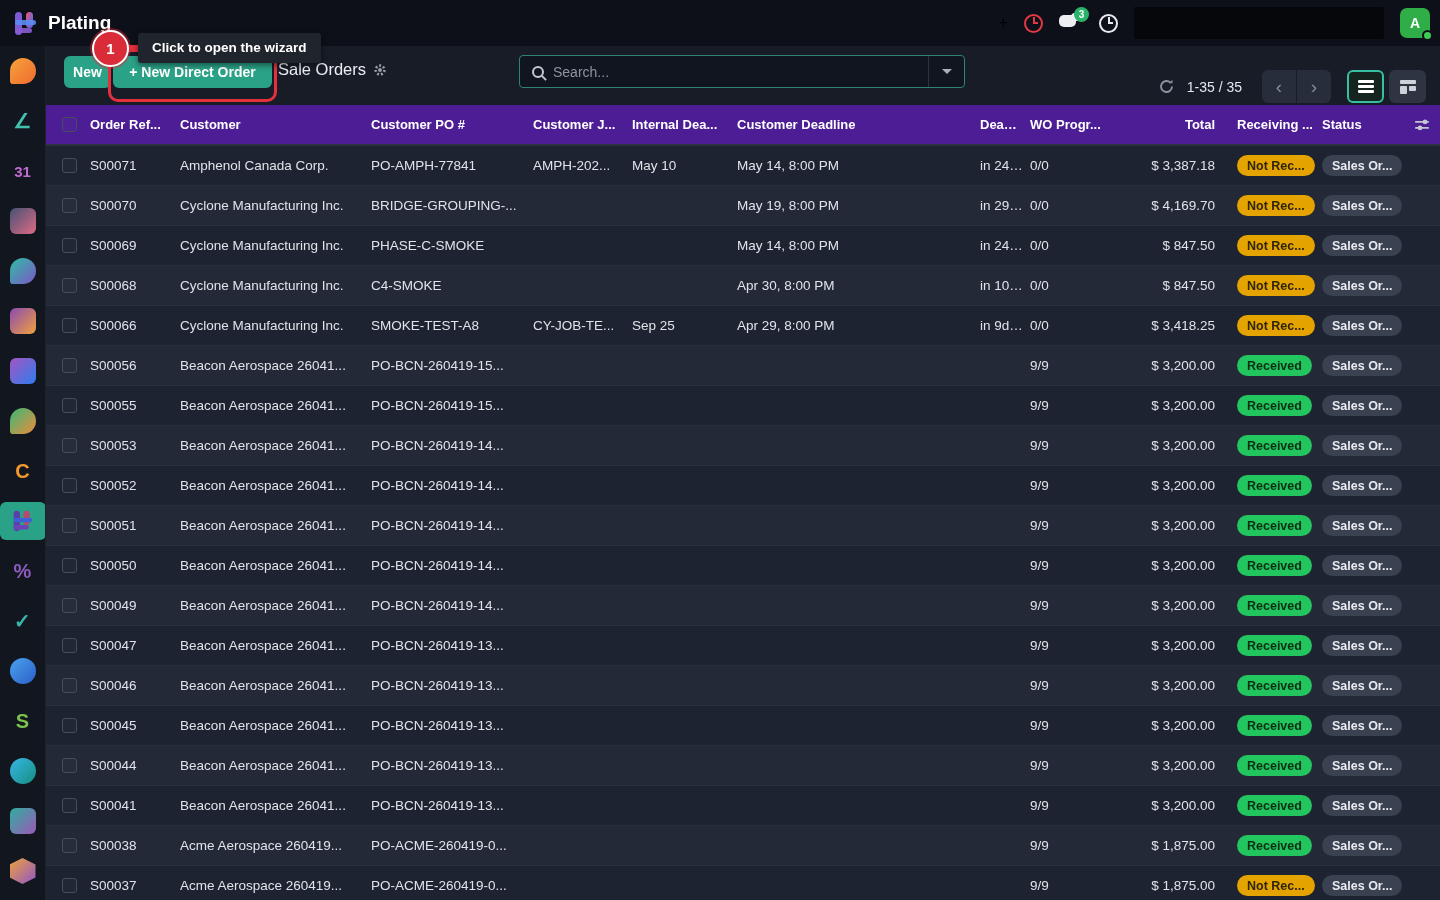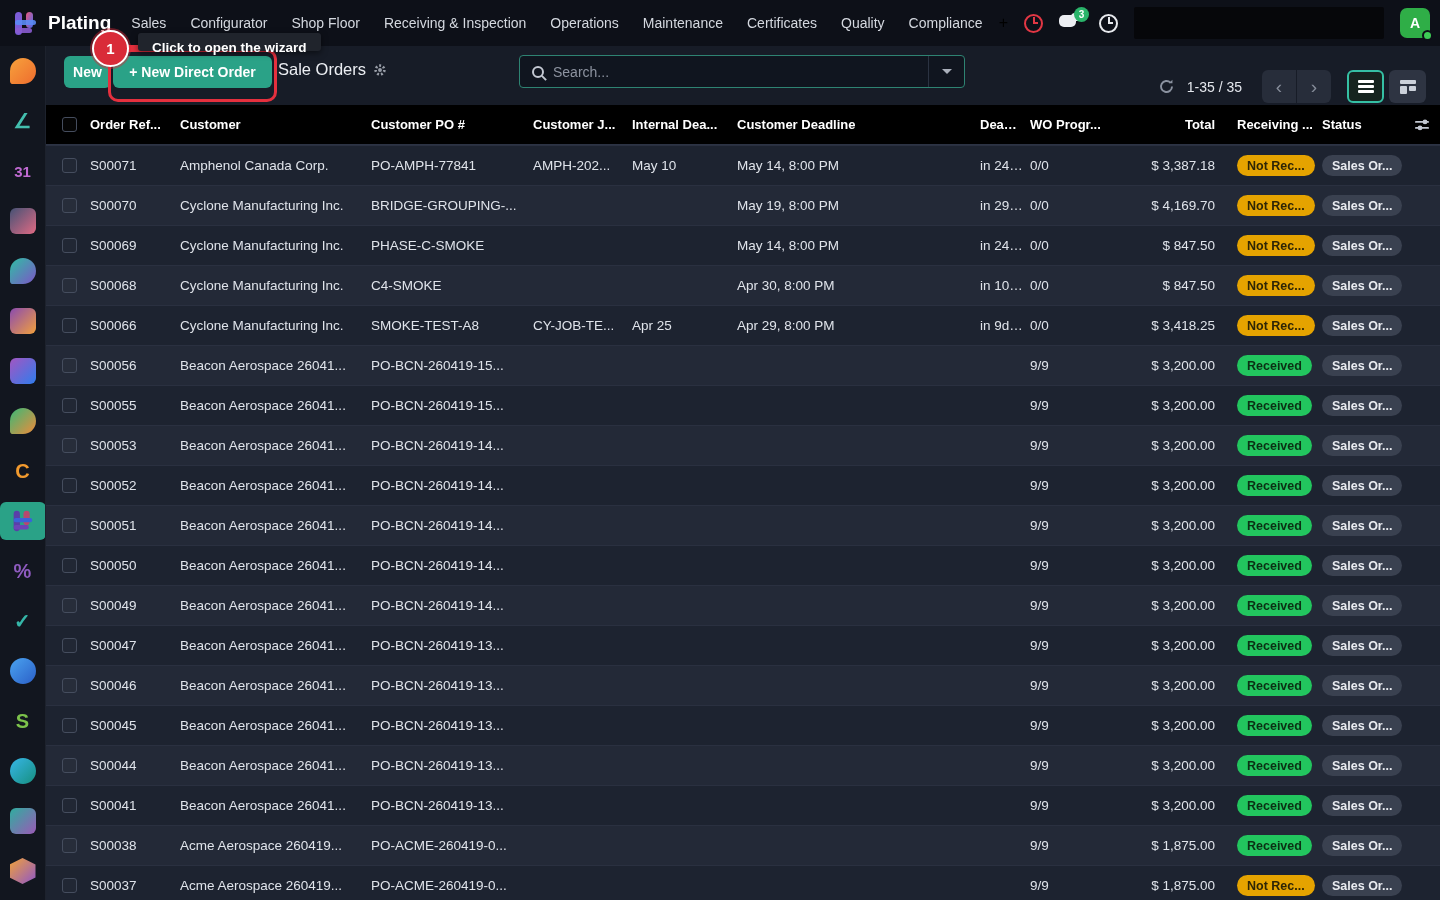--- a/index.html
+++ b/index.html
@@ -81,21 +81,21 @@
   .ic-list { display:flex; flex-direction:column; gap:2.5px; }
   .ic-list i { width:16px; height:2.5px; background:#fff; border-radius:1px; }
   .ic-kanban { position:relative; width:16px; height:14px; }
   .ic-kanban i { position:absolute; background:#ccd1da; border-radius:1px; }
   .ic-kanban .t { left:0; top:0; width:16px; height:4px; }
   .ic-kanban .l { left:0; top:6px; width:7px; height:8px; }
   .ic-kanban .r { right:0; top:6px; width:7px; height:5px; }
 
   
   .grid { flex:1; display:flex; flex-direction:column; overflow:hidden; background:#1c2230; }
-  .thead { height:40px; background:#000000; display:flex; align-items:center; flex:none;
+  .thead { height:40px; background:#4c1d95; display:flex; align-items:center; flex:none;
            border-bottom:1px solid #2c3344; color:#fff; font-size:13px; font-weight:bold; }
   .trow { height:40px; display:flex; align-items:center; flex:none; font-size:13.5px; color:#dfe3ea;
           border-top:1px solid #2a3040; cursor:pointer; }
   .trow.odd { background:#1d2330; } .trow.even { background:#232937; }
   .cell { overflow:hidden; white-space:nowrap; text-overflow:ellipsis; padding-right:6px; flex:none; }
   .c-check { width:44px; padding-left:16px; display:flex; align-items:center; }
   .cbox { width:15px; height:15px; border:1.5px solid #454d5e; border-radius:3px; background:rgba(255,255,255,.02); cursor:pointer;}
   .c-ref { width:90px; } .c-cust { width:191px; } .c-po { width:162px; } .c-job { width:99px; }
   .c-int { width:105px; } .c-cdl { width:203px; } .c-dl { width:90px;padding-left:40px; } .c-wo { width:80px; }
   .c-total { width:115px; text-align:right; padding-right:10px; }
@@ -110,52 +110,41 @@
   .sliders { width:18px; height:16px; }
 
   
   .anno-outline { position:absolute; left:108px; top:49px; width:169px; height:53px;
                   border:3px solid #e5303e; border-radius:10px; z-index:30; pointer-events:none; }
   .anno-line { position:absolute; left:122px; top:45px; width:32px; height:4px; background:#e5303e; z-index:34; }
   .anno-circle { position:absolute; left:92px; top:30px; width:37px; height:37px; background:#d92b38;
                  border:2px solid #fff; border-radius:50%; z-index:50; color:#fff; font-weight:bold;
                  font-size:15px; display:flex; align-items:center; justify-content:center;
                  box-shadow:0 0 0 2px rgba(217,43,56,.45); }
-  .anno-tip { position:absolute; left:138px; top:33px; height:18px; background:#20242c; color:#fff;
+  .anno-tip { position:absolute; left:138px; top:33px; height:30px; background:#20242c; color:#fff;
               font-size:13.5px; font-weight:bold; line-height:30px; padding:0 14px; border-radius:3px;
               z-index:40; box-shadow:0 2px 6px rgba(0,0,0,.5); white-space:nowrap; }
 </style>
 </head>
 <body>
 
 <div class="topbar">
   <svg class="logo" viewBox="0 0 27 27">
     <defs>
         <linearGradient id="lg1" x1="0" y1="0" x2="1" y2="1">
       <stop offset="0" stop-color="#e8567c"></stop>
           <stop offset="1" stop-color="#4a6cf0"></stop>
         </linearGradient>
       </defs>
     <rect x="3" y="2" width="7" height="23" rx="3.5" fill="#7b5cd6"></rect>
     <rect x="14" y="2" width="7" height="16" rx="3.5" fill="url(#lg1)"></rect>
     <rect x="3" y="10" width="21" height="5" rx="2.5" fill="#5a8bf5" opacity="0.9"></rect>
     <rect x="3" y="18" width="17" height="5" rx="2.5" fill="#8a5cd0" opacity="0.9"></rect>
   </svg>
   <span class="appname">Plating</span>
-  <div class="nav" id="nav-menus">
-      <span>Sales</span>
-      <span>Configurator</span>
-      <span>Shop Floor</span>
-      <span>Receiving &amp; Inspection</span>
-      <span>Operations</span>
-      <span>Maintenance</span>
-      <span>Certificates</span>
-      <span>Quality</span>
-      <span>Compliance</span>
-    </div>
   <div class="top-right">
     <span class="nav plus">+</span>
     <div class="icon-clock red">
         <i class="h1"></i>
         <i class="h2"></i>
       </div>
     <div class="chat-wrap">
       <i class="bubble b2"></i>
         <i class="bubble b1"></i>
       <span class="chat-badge">3</span>
@@ -391,21 +380,21 @@
             <div class="cell c-gear"></div>
           </div>
           <div class="trow odd">
             <div class="cell c-check">
               <span class="cbox"></span>
             </div>
             <div class="cell c-ref">S00066</div>
             <div class="cell c-cust">Cyclone Manufacturing Inc.</div>
             <div class="cell c-po">SMOKE-TEST-A8</div>
             <div class="cell c-job">CY-JOB-TE...</div>
-            <div class="cell c-int">Apr 25</div>
+            <div class="cell c-int">Sep 25</div>
             <div class="cell c-cdl">Apr 29, 8:00 PM</div>
             <div class="cell c-dl">in 9d 2h</div>
             <div class="cell c-wo">0/0</div>
             <div class="cell c-total">$ 3,418.25</div>
             <div class="cell c-recv">
               <span class="badge bdg-amber">Not Rec...</span>
             </div>
             <div class="cell c-status">
               <span class="badge bdg-dark">Sales Or...</span>
             </div>

